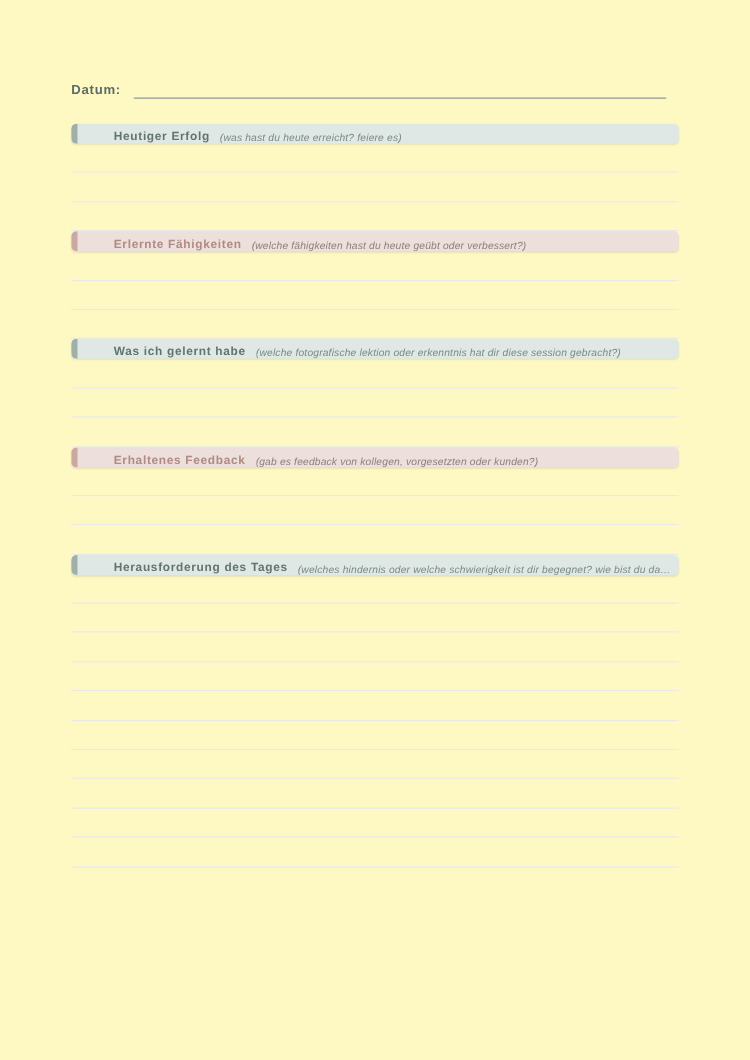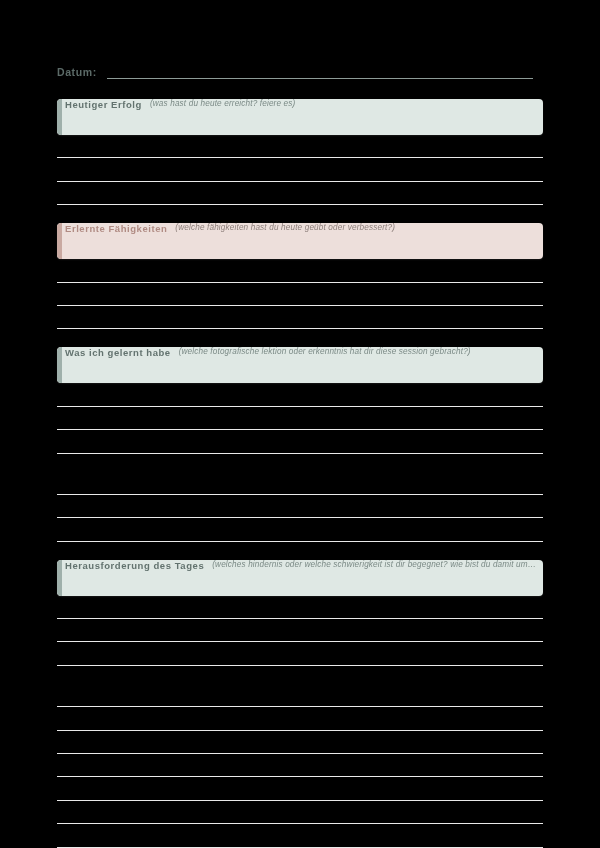--- a/index.html
+++ b/index.html
@@ -12,21 +12,21 @@
     height: 848px;
     font-family: "Liberation Sans", sans-serif;
     -webkit-font-smoothing: antialiased;
   }
 
   .page {
     position: relative;
     width: 600px;
     height: 848px;
     box-sizing: border-box;
-    background: #000000;
+    background: #fef9c3;
     overflow: hidden;
   }
 
   .content {
     position: absolute;
     left: 57px;
     top: 0;
     width: 486px;
   }
 
@@ -48,34 +48,33 @@
   .date-rule {
     flex: 1;
     margin-left: 10px;
     margin-right: 10px;
     border-bottom: 1px solid #8d9b97;
     height: 12px;
   }
 
   
   .section {
-    margin-top: 18px;
   }
   .section:first-of-type {
     margin-top: 20px;
   }
 
   .band {
     position: relative;
-    height: 36px;
+    height: 16px;
     border-radius: 4px;
     box-shadow: 0 1px 1.5px rgba(120,120,120,0.18);
     display: flex;
-    align-items: flex-start;
-    padding-left: 8px;
+    align-items: flex-end;
+    padding-left: 34px;
     box-sizing: border-box;
     overflow: hidden;
   }
   .band .accent {
     position: absolute;
     left: 0;
     top: 0;
     bottom: 0;
     width: 5px;
     border-top-left-radius: 4px;
@@ -186,20 +185,25 @@
             <span class="title">Was ich gelernt habe</span>
             <span class="subtitle">(welche fotografische lektion oder erkenntnis hat dir diese session gebracht?)</span>
           </div>
           <div class="lines">
             <div class="line"></div>
             <div class="line"></div>
             <div class="line"></div>
           </div>
         </div>
         <div class="section">
+          <div class="band rose">
+            <span class="accent"></span>
+            <span class="title">Erhaltenes Feedback</span>
+            <span class="subtitle">(gab es feedback von kollegen, vorgesetzten oder kunden?)</span>
+          </div>
           <div class="lines">
             <div class="line"></div>
             <div class="line"></div>
             <div class="line"></div>
           </div>
         </div>
         <div class="section">
           <div class="band green">
             <span class="accent"></span>
             <span class="title">Herausforderung des Tages</span>

